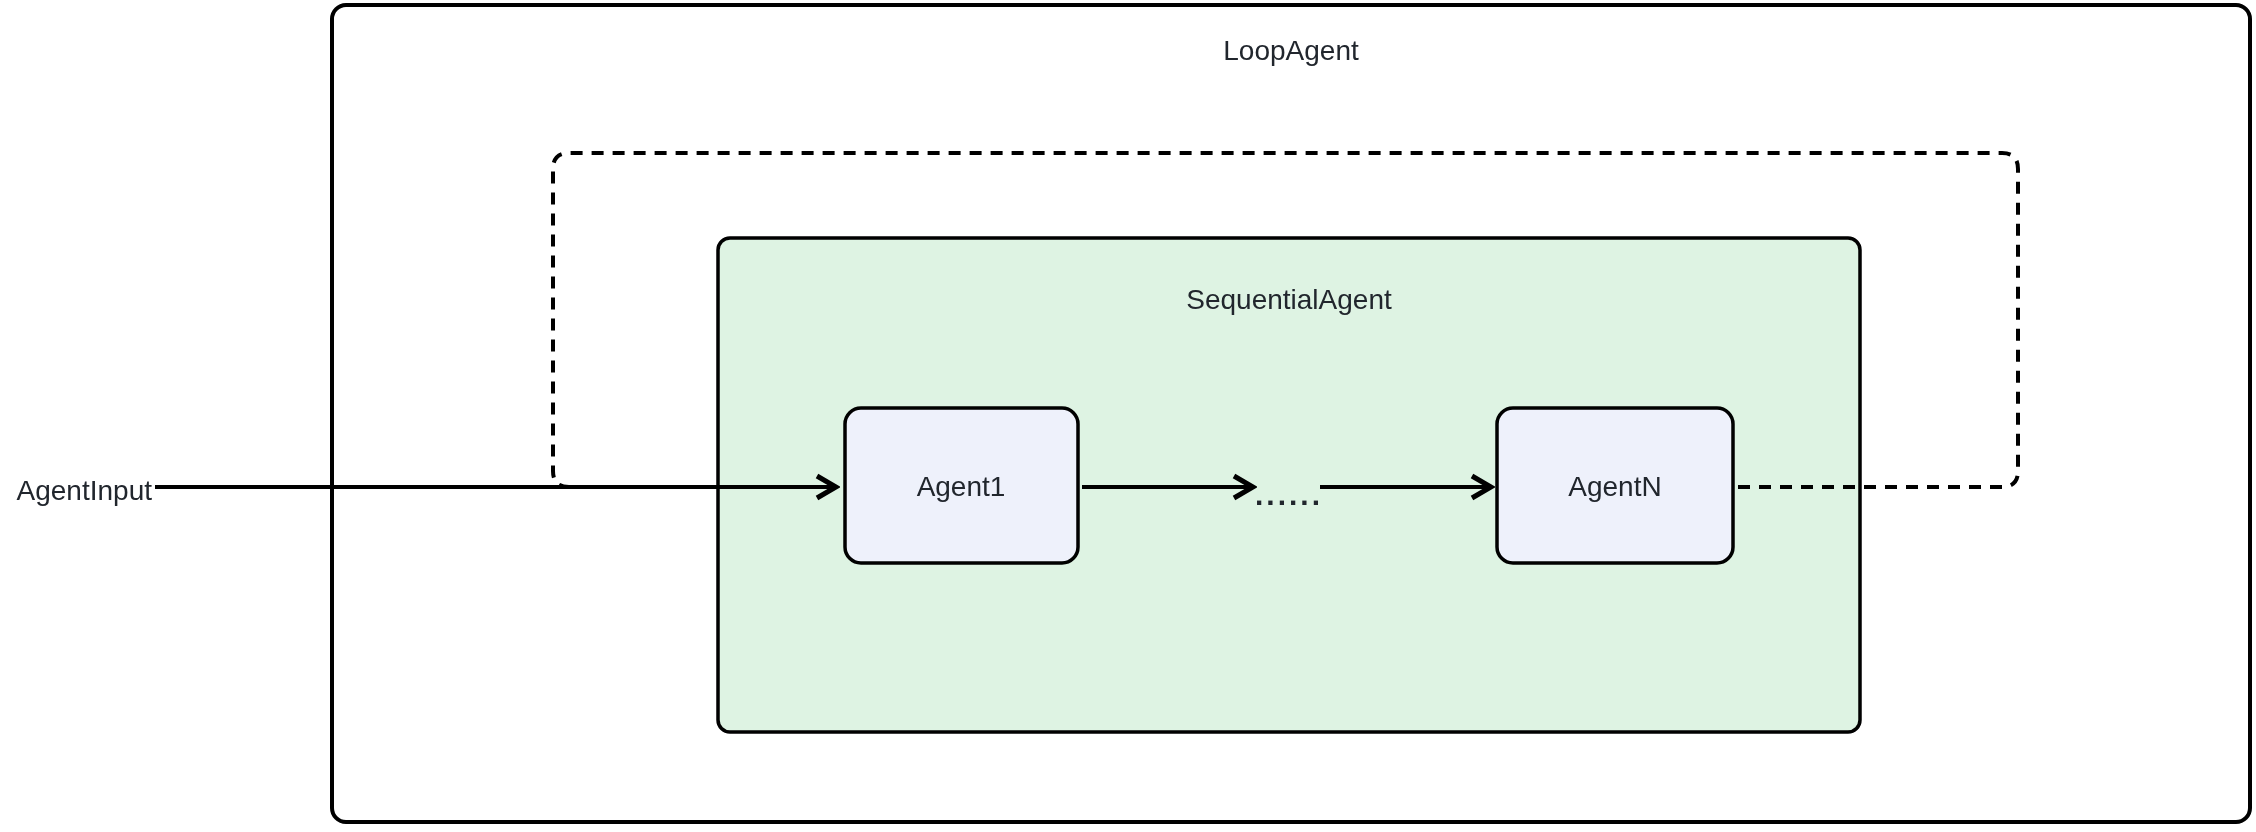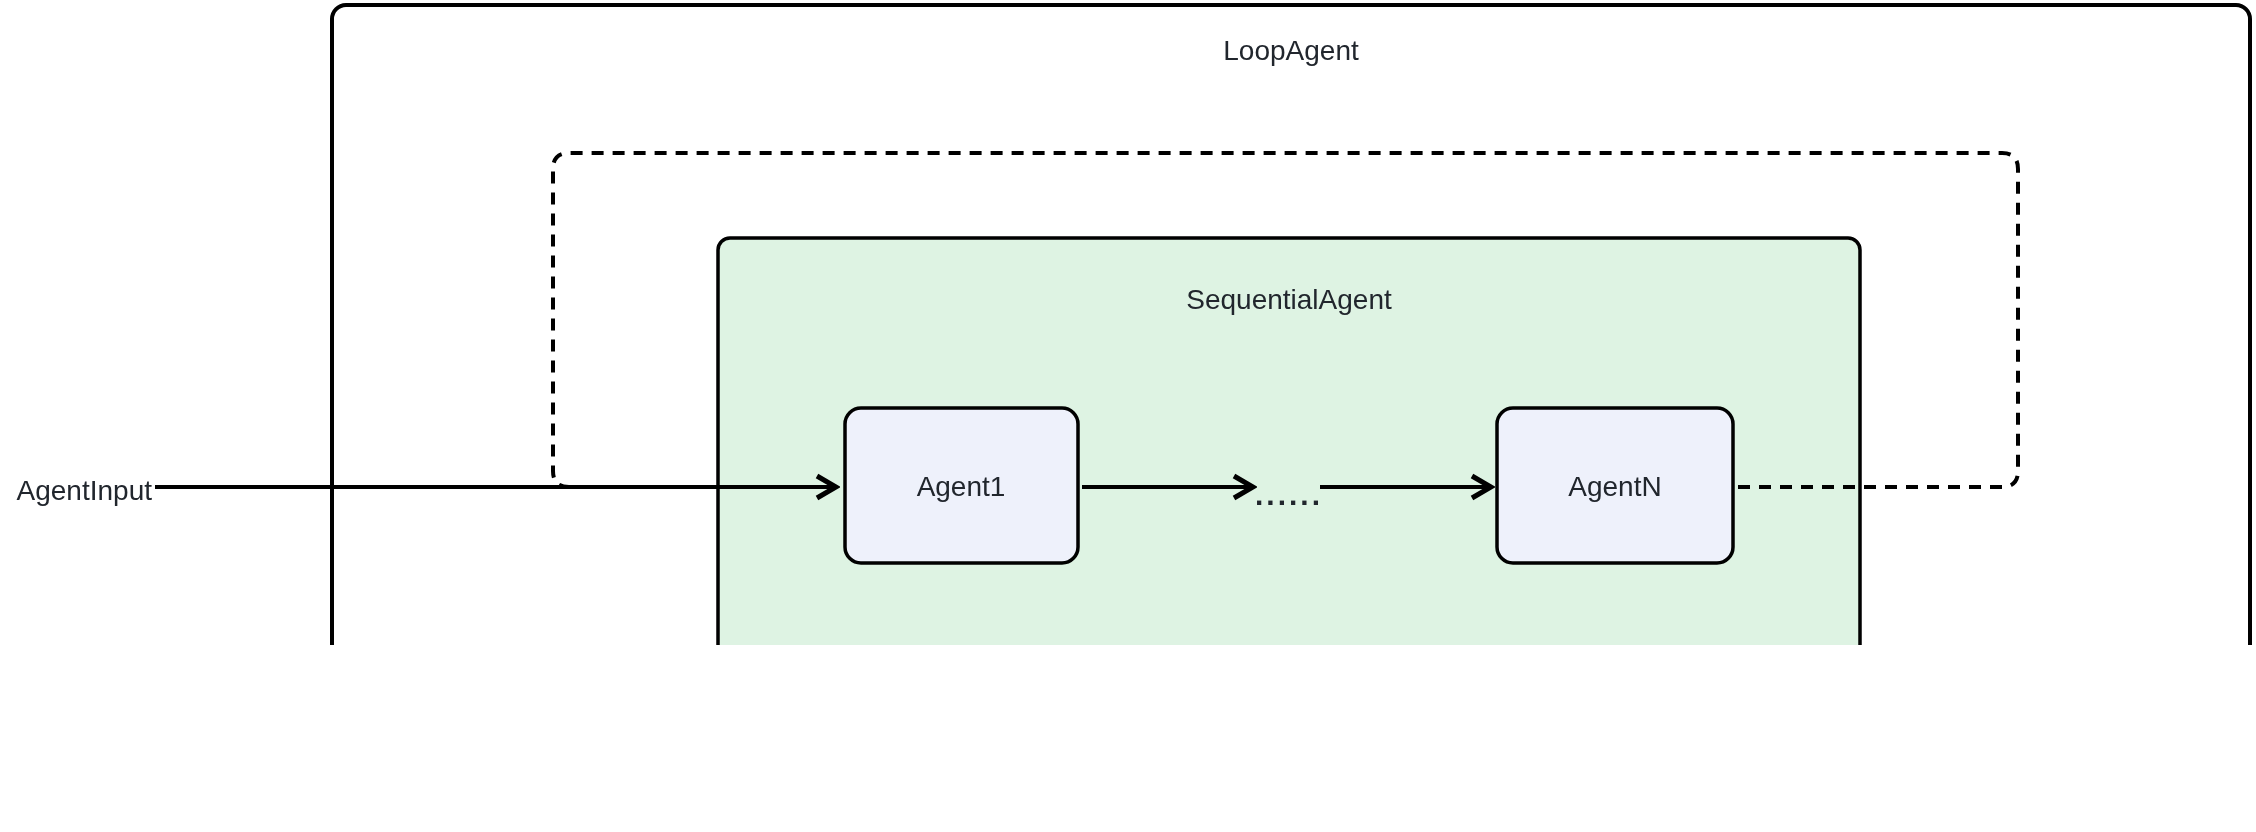--- a/index.html
+++ b/index.html
@@ -10,21 +10,21 @@
     --canvas-bg: #ffffff;
   }
   * { margin: 0; padding: 0; box-sizing: border-box; }
   html, body {
     background: var(--canvas-bg);
     font-family: "Liberation Sans", sans-serif;
   }
   .stage {
     position: relative;
     width: 2256px;
-    height: 645px;
+    height: 832px;
     background: var(--canvas-bg);
     overflow: hidden;
   }
   svg { display: block; }
   text {
     font-family: "Liberation Sans", sans-serif;
     font-size: 28px;
     fill: var(--text-color);
   }
   .container-rect {

